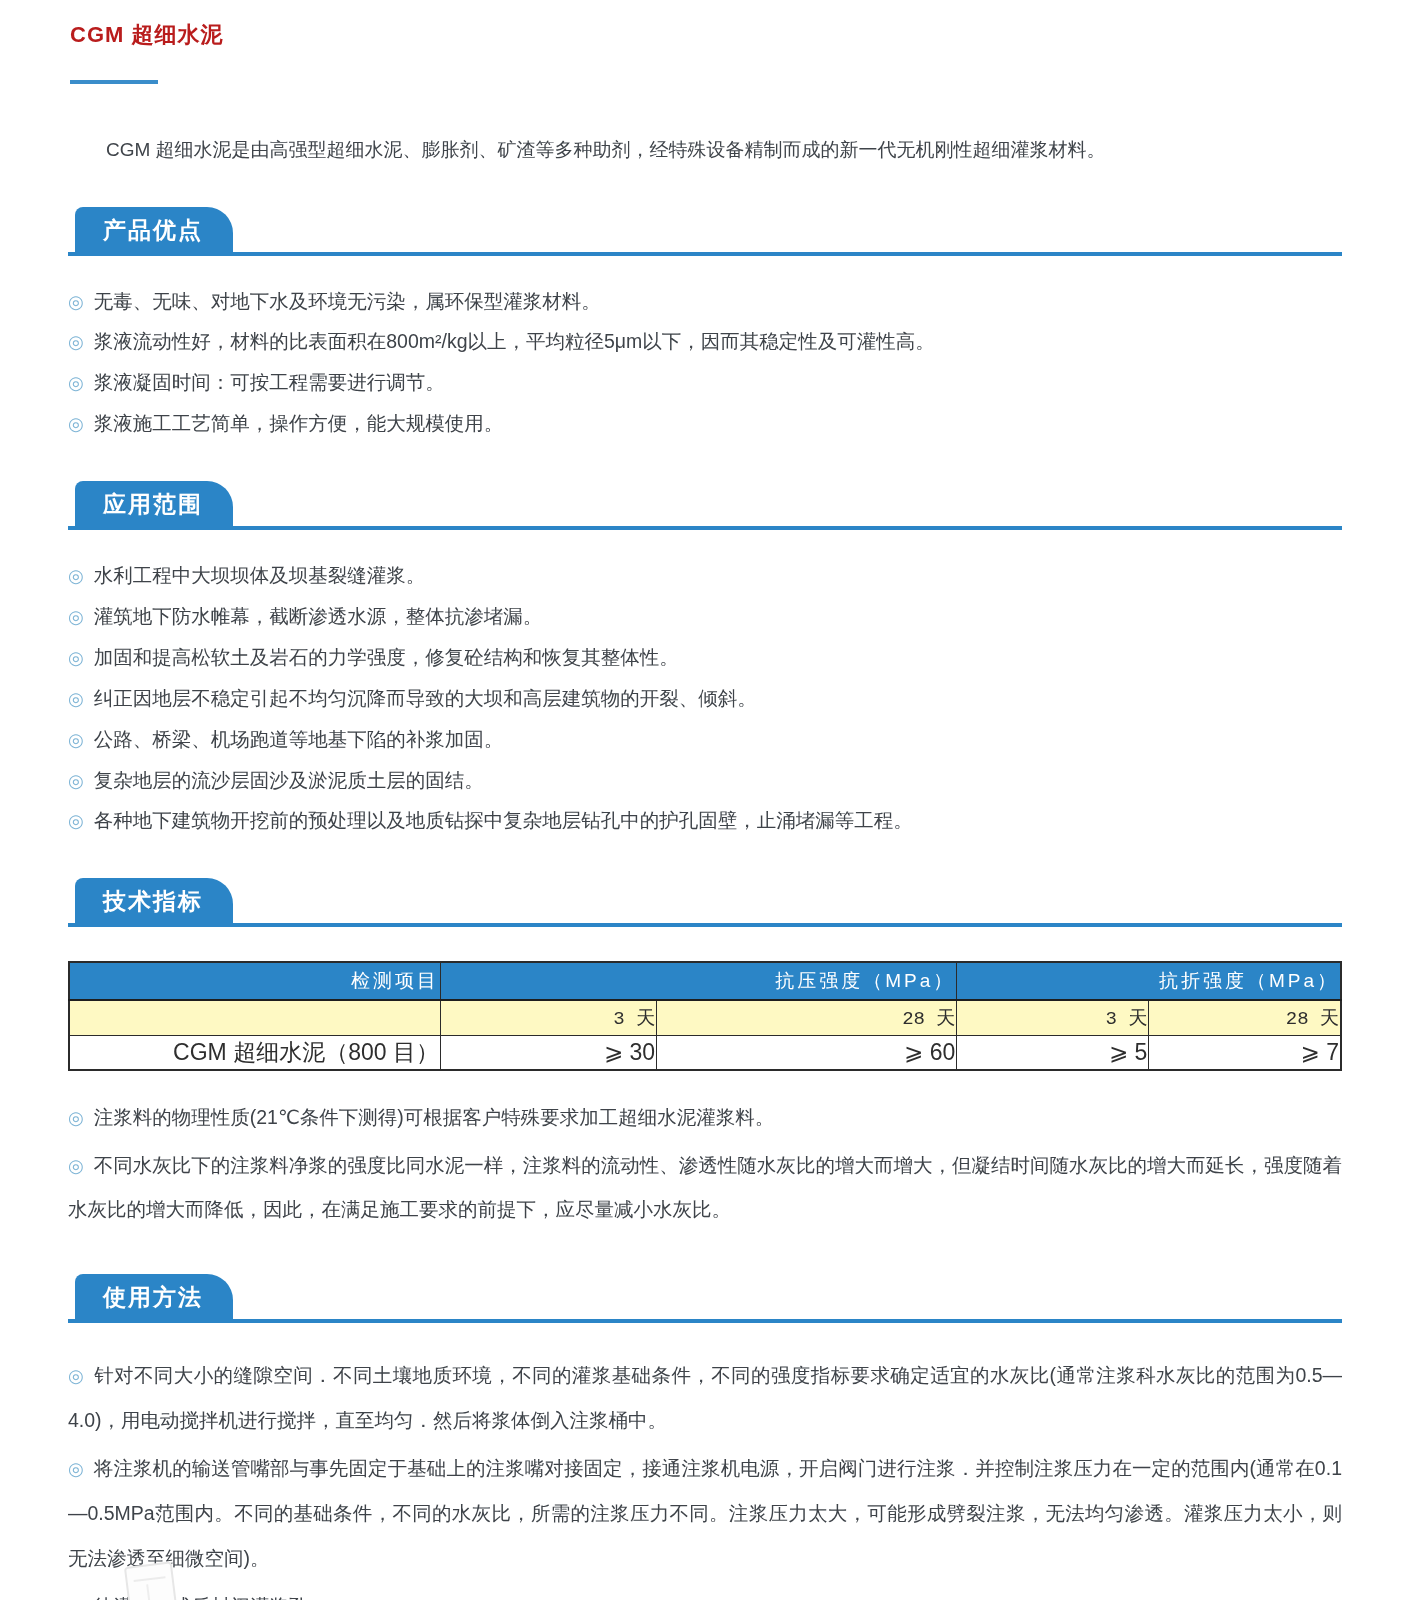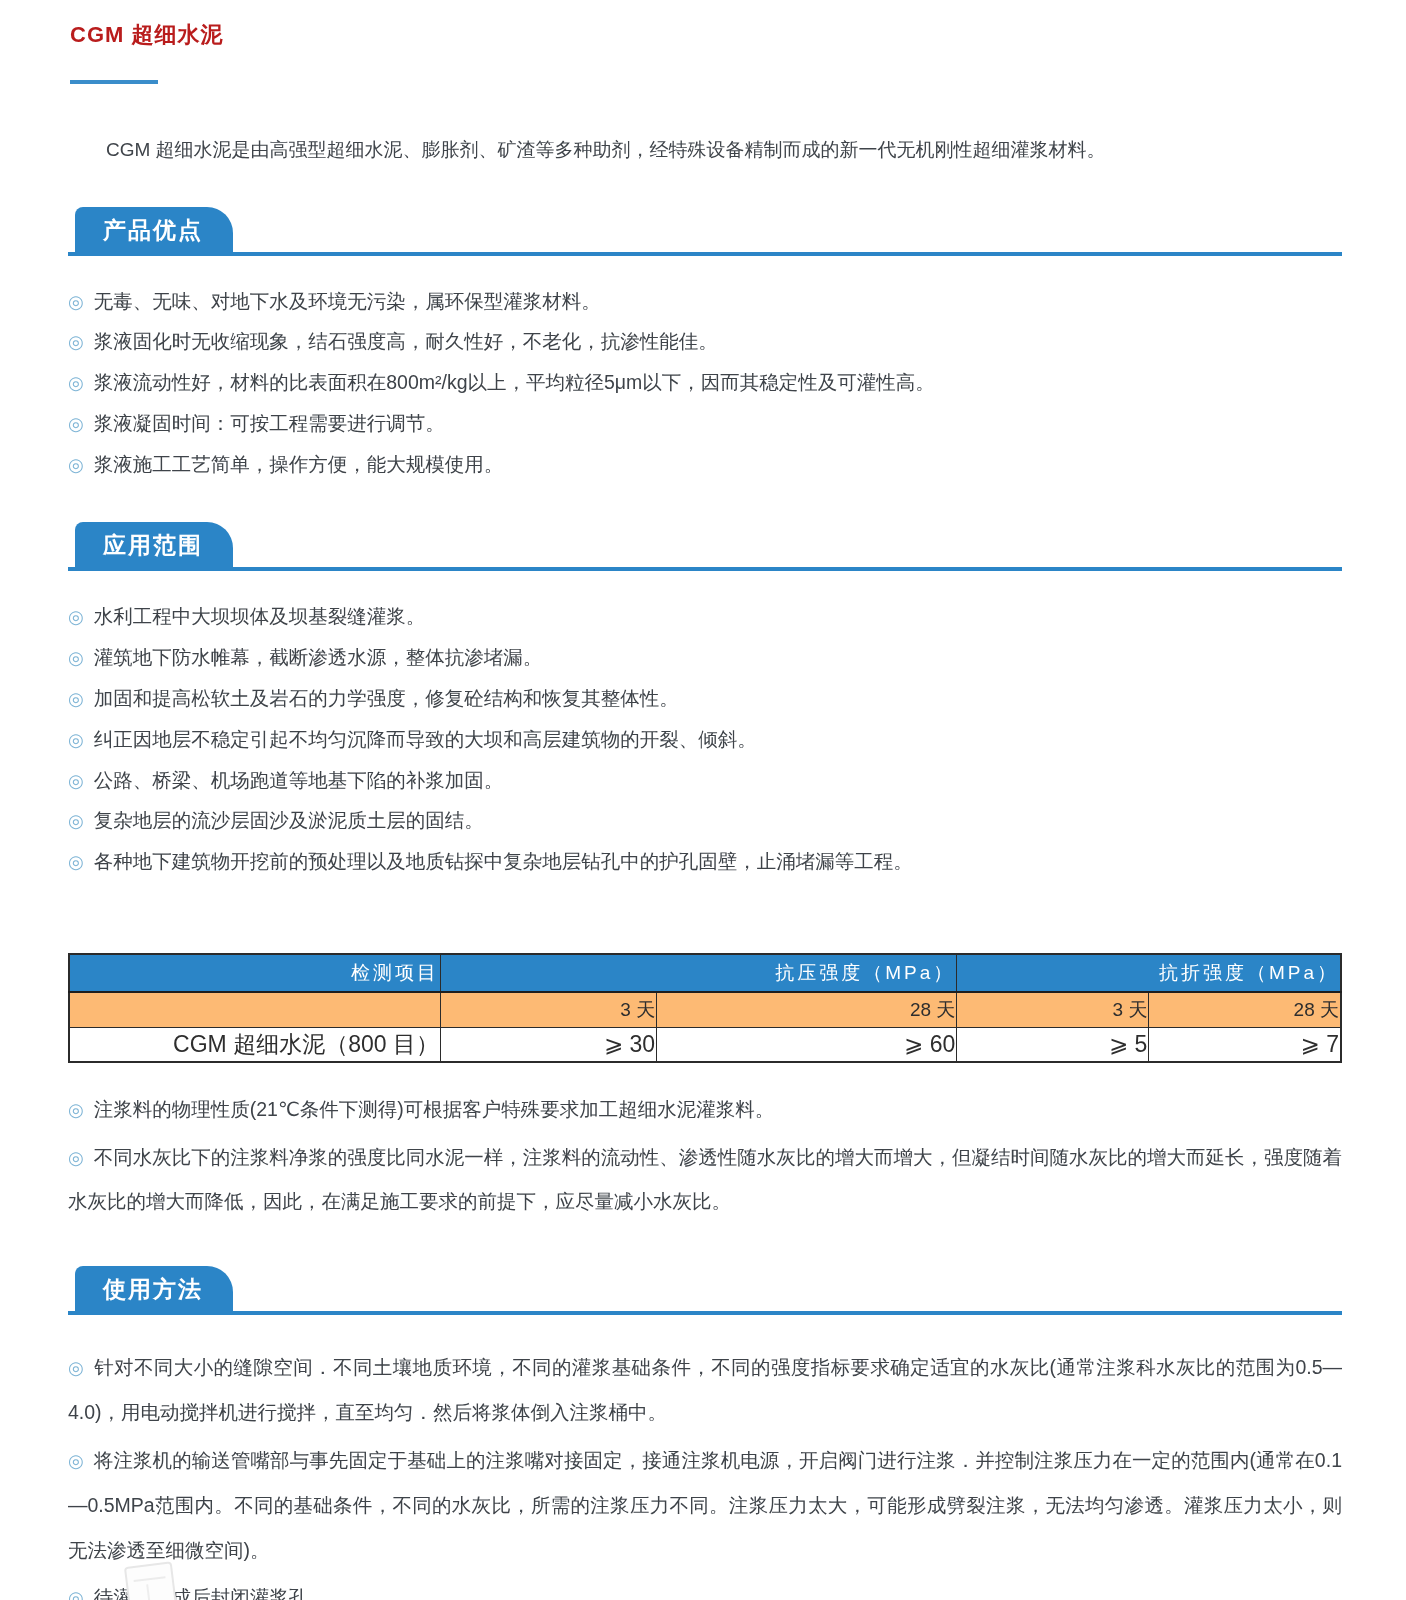--- a/index.html
+++ b/index.html
@@ -29,21 +29,21 @@
   
   ul.bullets { list-style:none; margin:0; padding:0; font-size:19.5px; color:#3e4349; }
   ul.bullets li { margin:0 0 10px 0; line-height:1.55; text-align:justify; }
   ul.bullets.loose li { line-height:2.3; margin-bottom:3px; }
   .bullet { color:#7fb5d6; margin-right:10px; font-size:18px; }
 
   
   table.spec-table { border-collapse:collapse; width:100%; margin:4px 0 24px 0; border:2px solid #2b2b2b; }
   .spec-table th, .spec-table td { border:1px solid #2b2b2b; text-align:right; vertical-align:middle; }
   .spec-table .hrow th { background:#2b85c7; color:#ffffff; font-size:19px; font-weight:normal; letter-spacing:3px; height:38px; border-bottom:2px solid #1e1e1e; }
-  .spec-table .srow td { background:#fdba74; color:#2e2e2e; font-size:19px; height:35px; }
+  .spec-table .srow td { background:#fef9c3; color:#2e2e2e; font-size:19px; height:35px;font-family:Liberation Mono, monospace; }
   .spec-table .drow td { background:#ffffff; color:#2e2e2e; font-size:23px; height:32px; }
 
   
   .bag-watermark { position:absolute; left:128px; top:1564px; width:48px; height:70px;
     border:2px solid #e7e7e7; border-radius:4px; transform:rotate(-7deg); background:#fdfdfd; }
   .bag-watermark:before { content:""; position:absolute; left:6px; right:6px; top:12px; height:0; border-top:2px solid #ececec; }
   .bag-watermark:after { content:""; position:absolute; left:18px; top:18px; bottom:6px; width:0; border-left:2px solid #eeeeee; }
 </style>
 </head>
 <body>
@@ -57,21 +57,20 @@
 
   <div class="section">
     <div class="section-header">
       <span class="section-tab">产品优点</span>
     </div>
     <div class="section-body">
       <ul class="bullets">
 
           <li><span class="bullet">◎</span><span>无毒、无味、对地下水及环境无污染，属环保型灌浆材料。</span></li>
 
-          <li><span class="bullet">◎</span><span>浆液固化时无收缩现象，结石强度高，耐久性好，不老化，抗渗性能佳。</span></li>
 
           <li><span class="bullet">◎</span><span>浆液流动性好，材料的比表面积在800m²/kg以上，平均粒径5μm以下，因而其稳定性及可灌性高。</span></li>
 
           <li><span class="bullet">◎</span><span>浆液凝固时间：可按工程需要进行调节。</span></li>
 
           <li><span class="bullet">◎</span><span>浆液施工工艺简单，操作方便，能大规模使用。</span></li>
         </ul>
     </div>
   </div>
 
@@ -93,20 +92,23 @@
           <li><span class="bullet">◎</span><span>公路、桥梁、机场跑道等地基下陷的补浆加固。</span></li>
 
           <li><span class="bullet">◎</span><span>复杂地层的流沙层固沙及淤泥质土层的固结。</span></li>
 
           <li><span class="bullet">◎</span><span>各种地下建筑物开挖前的预处理以及地质钻探中复杂地层钻孔中的护孔固壁，止涌堵漏等工程。</span></li>
         </ul>
     </div>
   </div>
 
   <div class="section">
+    <div class="section-header">
+      <span class="section-tab">技术指标</span>
+    </div>
     <div class="section-body">
 
       <table class="spec-table">
         <colgroup>
           <col style="width:29.2%">
             <col style="width:17%">
             <col style="width:23.6%">
             <col style="width:15.1%">
             <col style="width:15.1%">
         </colgroup>

